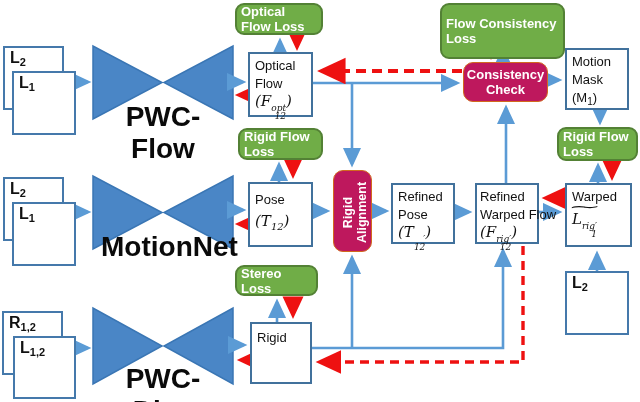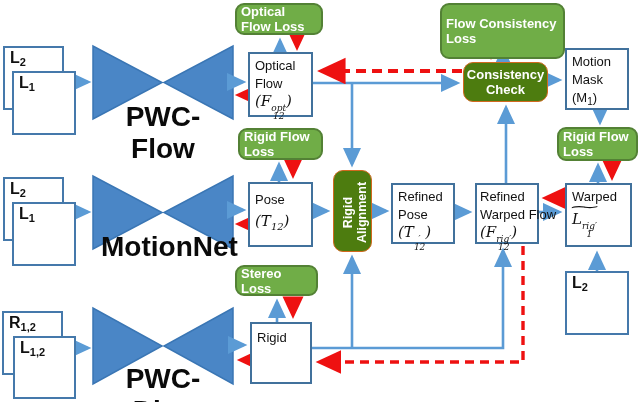--- a/index.html
+++ b/index.html
@@ -16,34 +16,34 @@
   .sbox{position:absolute;background:#fff;border:2.5px solid #4579ab;box-sizing:border-box;
         color:#111;font-weight:700;font-size:16px;padding:1px 0 0 5px;}
   .ssub{font-size:11px;vertical-align:-3px;font-weight:700;}
 
   
   .gbox{position:absolute;background:#70ad47;border:2px solid #538135;border-radius:9px;
         box-sizing:border-box;color:#fff;font-weight:700;font-size:13px;line-height:15px;
         display:flex;align-items:center;justify-content:center;text-align:left;padding:2px 4px;}
 
   
-  .obox{position:absolute;background:#4d7c0f;border:1.5px solid #d2691e;border-radius:10px;
+  .obox{position:absolute;background:#be185d;border:1.5px solid #d2691e;border-radius:10px;
         box-sizing:border-box;color:#fff;font-weight:700;font-size:13px;line-height:15px;
         display:flex;align-items:center;justify-content:center;text-align:center;padding:2px 3px;}
   .rotwrap{position:absolute;}
   .rot{position:absolute;display:flex;align-items:center;justify-content:center;text-align:center;
        transform:rotate(-90deg);color:#fff;font-weight:700;font-size:12.5px;line-height:14px;}
 
   
   .netlabel{position:absolute;width:124px;text-align:center;font-size:28px;font-weight:600;color:#0a0a0a;}
 
   
   .formula{font-family:"DejaVu Serif","Liberation Serif",serif;font-style:italic;font-size:15px;line-height:17px;}
   .fsub{font-size:10px;vertical-align:-4px;}
-  .fstack{display:inline-flex;flex-direction:column;align-items:center;vertical-align:-5px;
+  .fstack{display:inline-flex;flex-direction:column;align-items:flex-end;vertical-align:-5px;
           line-height:8px;font-size:9px;}
   .formula-sans{font-family:"Liberation Sans",sans-serif;font-style:normal;font-size:13px;}
   .fsans-sub{font-size:10px;vertical-align:-3px;}
   .wtilde{display:inline-block;position:relative;margin-top:5px;}
   .tilde{position:absolute;top:-9px;left:0;width:100%;text-align:center;display:block;
          transform:scaleX(3.4);font-size:12px;font-style:normal;line-height:10px;}
 </style>
 </head>
 <body>
 

